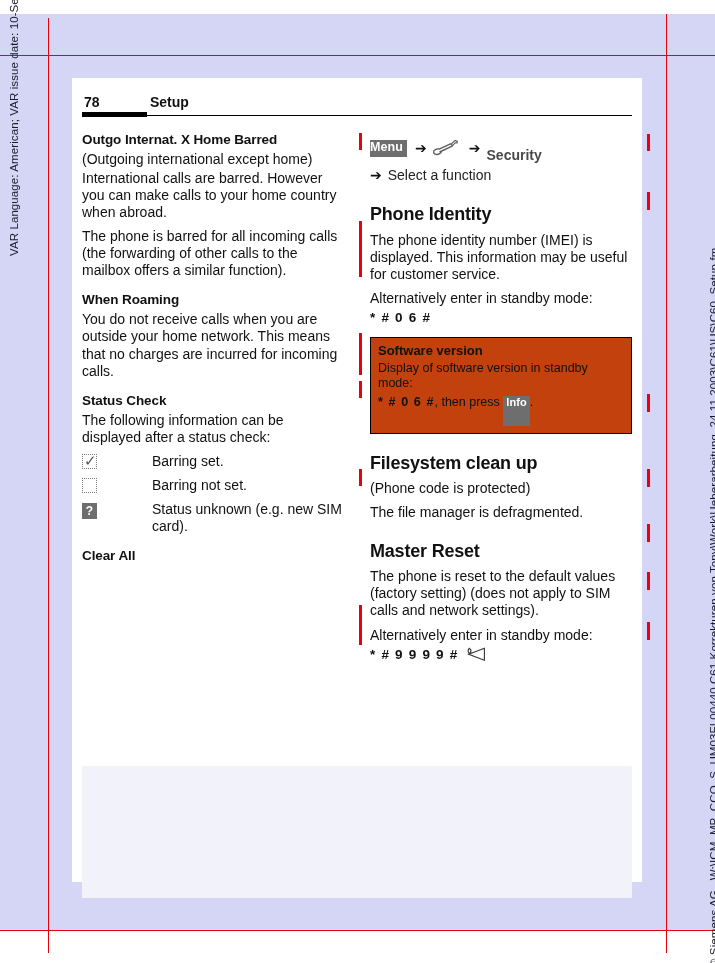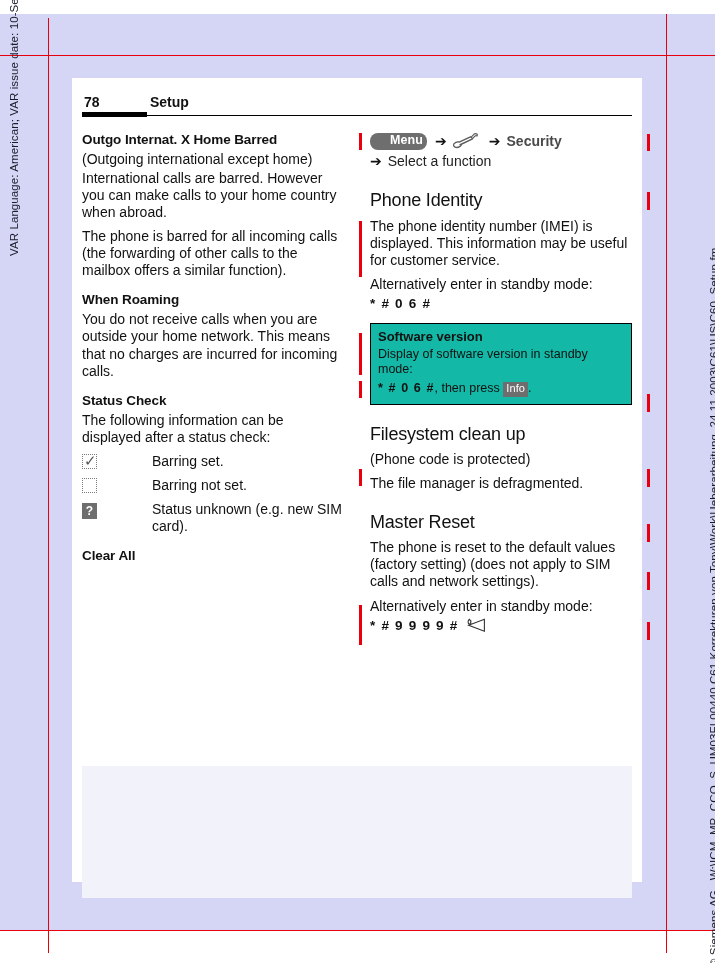--- a/index.html
+++ b/index.html
@@ -120,21 +120,21 @@
   h3.sec {
     font-size: 13.5px;
     font-weight: bold;
     margin: 13px 0 3px 0;
     line-height: 1.18;
     letter-spacing: -0.1px;
   }
   h3.sec.first { margin-top: 0; }
   h2.big {
     font-size: 18px;
-    font-weight: normal;
+    font-weight: bold;
     margin: 20px 0 7px 0;
     line-height: 1.1;
     letter-spacing: -0.2px;
   }
   p.body {
     font-size: 14px;
     margin: 0 0 7px 0;
     line-height: 1.22;
   }
   p.body.tight { margin-bottom: 2px; }
@@ -147,55 +147,54 @@
     font-size: 14px;
     line-height: 1.35;
     margin: 0 0 4px 0;
   }
   .softkey {
     display: inline-block;
     background: #6e6e6e;
     color: #ffffff;
     font-size: 12.5px;
     font-weight: bold;
-    padding: 1px 4px 2px 20px;
+    padding: 1px 4px 2px 0;
     line-height: 1.1;
     margin-right: 8px;
     letter-spacing: .1px;
-    border-radius: 8px;
   }
   .arrow { margin: 0 6px 0 0; display: inline-flex; align-items: center; }
-  .navlabel { color: #4a4a4a; font-weight: bold; font-size: 14px; }
+  .navlabel { color: #4a4a4a; font-weight: bold; font-size: 14px; margin-top: 14px; }
   .navlabel2 { color: #222; font-size: 14px; }
   .nav-row2 { display: flex; align-items: center; margin-top: 1px; }
 
   
   .notebox {
     border: 1.2px solid #000;
     padding: 5px 7px 7px 7px;
     margin: 11px 0 20px 0;
-    background: #14b8a6;
+    background: #c2410c;
   }
   .notebox h4 {
     font-size: 13px; font-weight: bold;
     margin: 0 0 3px 0;
   }
   .notebox p {
     font-size: 12.5px; margin: 0 0 4px 0; line-height: 1.2;
   }
   .notebox p:last-child { margin-bottom: 0; }
   .code {
     font-weight: bold; letter-spacing: 1.2px; font-size: 13.5px;
   }
   .code-sm { font-weight: bold; letter-spacing: 1.1px; font-size: 12.5px; }
   .infokey {
     display: inline-block;
     background: #6e6e6e; color: #fff;
-    font-size: 11px; font-weight: normal;
-    padding: 0 3px 1px 3px;
+    font-size: 11px; font-weight: bold;
+    padding: 0 3px 16px 3px;
     letter-spacing: .1px;
   }
 
   
   .statusrow {
     display: flex; align-items: flex-start;
     font-size: 14px; line-height: 1.22;
     margin-bottom: 4px;
   }
   .statusrow .ico { width: 70px; flex: 0 0 70px; padding-top: 1px; }

